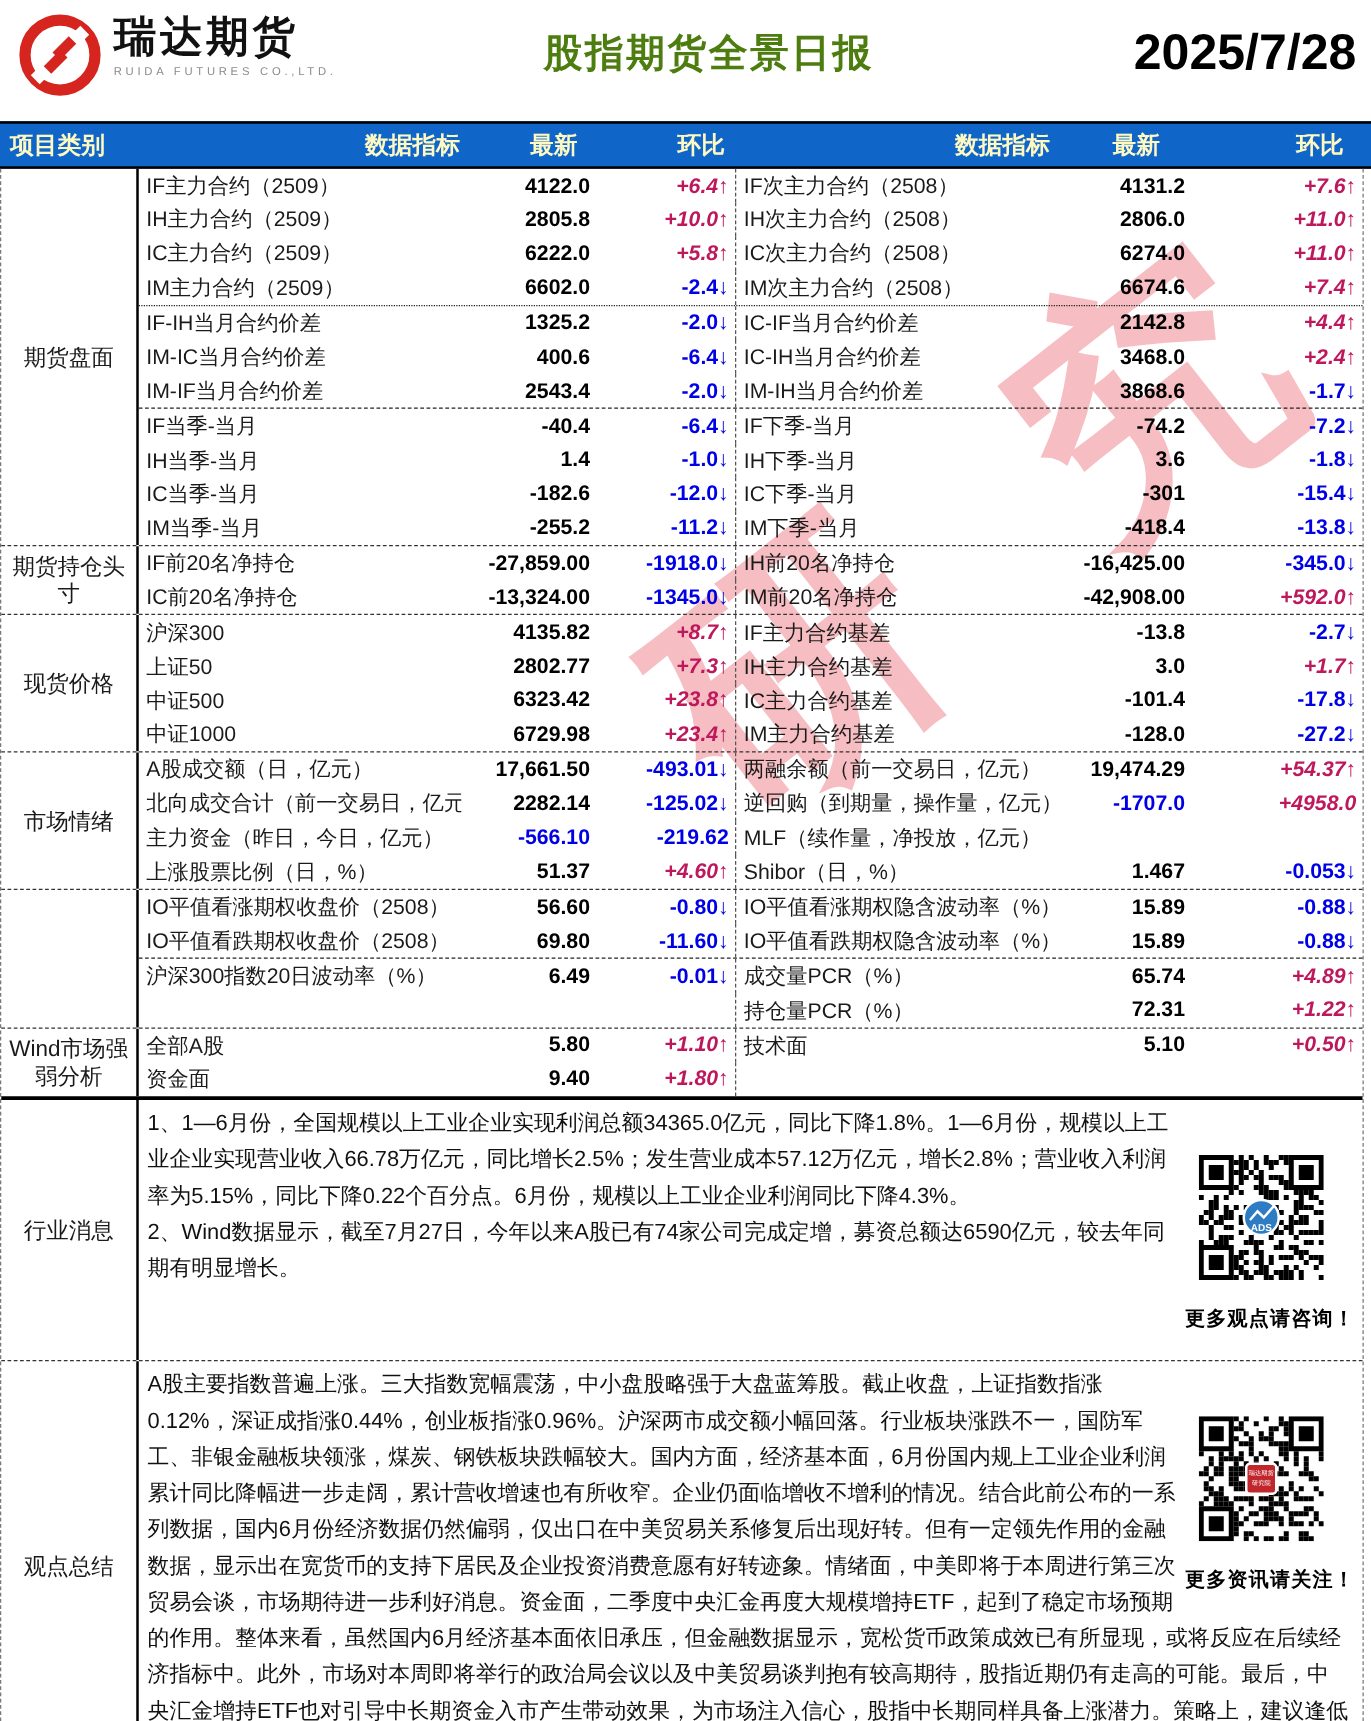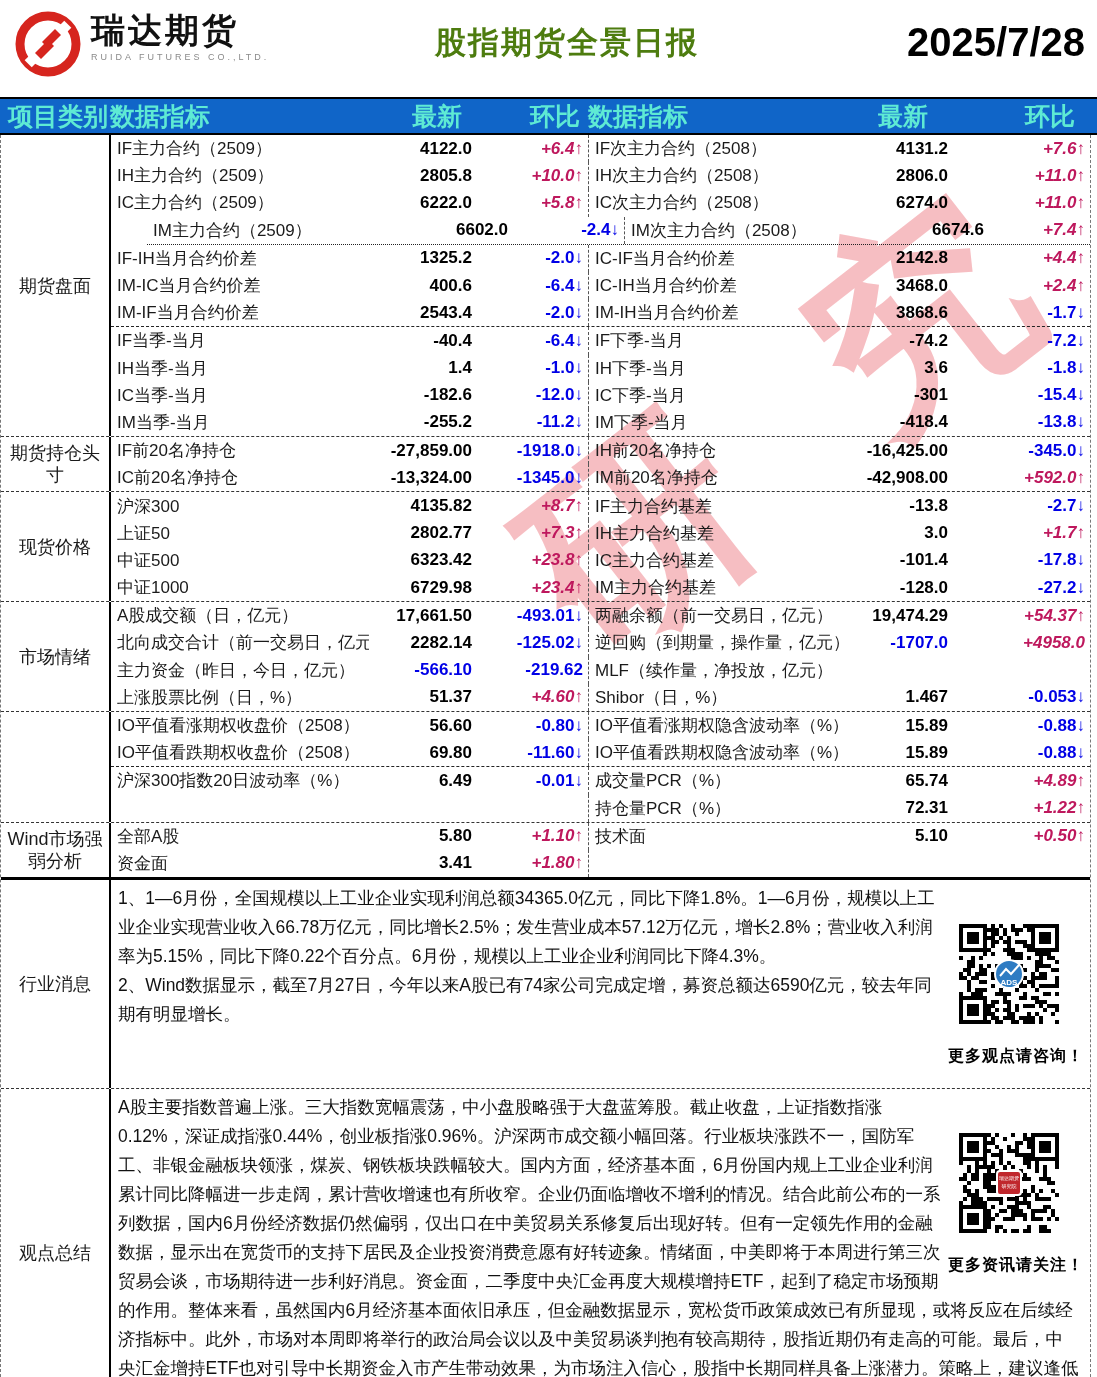--- a/index.html
+++ b/index.html
@@ -11,37 +11,37 @@
   .logo{position:absolute;left:12px;top:8px;display:flex;align-items:flex-start;}
   .logo-text{margin-left:7px;}
   .logo-cn{font-size:34px;font-weight:bold;color:#111;letter-spacing:3px;line-height:44px;}
   .logo-en{font-size:9px;color:#8a8a8a;letter-spacing:3px;margin-top:0;}
   .rpt-title{position:absolute;left:0;right:0;top:22px;text-align:center;font-size:31px;font-weight:bold;color:#4d7c0f;letter-spacing:2px;padding-left:37px;}
   .rpt-date{position:absolute;right:12px;top:20px;font-size:40px;font-weight:bold;color:#000;}
 
   
   .thead{display:grid;grid-template-columns:110px 258px 108px 112px 252px 112px 1fr;
          background:#1065C8;border-top:2px solid #000;border-bottom:2px solid #000;
-         height:34px;align-items:center;color:#5eead4;font-weight:bold;font-size:25px;}
+         height:34px;align-items:center;color:#fef9c3;font-weight:bold;font-size:19px;}
   .th-cat{padding-left:8px;}
-  .th-ind{text-align:left;}
+  .th-ind{text-align:right;}
   .th-val{text-align:right;padding-right:14px;}
   .th-chg{text-align:right;padding-right:8px;}
   .th-val.rh{padding-right:24px;}
   .th-chg.rh{padding-right:22px;}
 
   
   .twrap{position:relative;z-index:1;margin-right:6px;border-left:1px dashed #777;border-right:1px dashed #777;border-bottom:1px dashed #777;}
   .section{display:flex;border-bottom:1px dashed #333;}
   .section:last-of-type{border-bottom:none;}
   .cat{width:110px;min-width:110px;border-right:2px solid #000;display:flex;align-items:center;justify-content:center;
        text-align:center;font-size:18px;color:#1a1a1a;padding:0 3px;box-sizing:border-box;line-height:22px;}
   .rows{flex:1;}
   .row{display:grid;grid-template-columns:258px 108px 112px 252px 112px 1fr;height:27.2px;align-items:center;font-size:17px;}
-  .row.div-dotted{border-bottom:1px dotted #222;margin-left:36px;}
+  .row.div-dotted{border-bottom:1px dotted #222;}
   .row.div-dashed{border-bottom:1px dashed #222;}
   .cell{white-space:nowrap;overflow:hidden;}
   .ind{padding-left:6px;color:#1a1a1a;}
   .val{text-align:right;font-weight:bold;color:#000;padding-right:5px;}
   .chg{text-align:right;font-weight:bold;padding-right:5px;}
   .sep{border-right:1px dashed #555;height:100%;display:flex;align-items:center;justify-content:flex-end;box-sizing:border-box;}
   .up{color:#be185d;font-style:italic;}
   .down{color:#0000E6;}
   .val-blue{color:#0000E6;}
 
@@ -326,21 +326,21 @@
             <div class="row">
               <div class="cell ind">全部A股</div>
               <div class="cell val">5.80</div>
               <div class="cell chg sep up">+1.10↑</div>
               <div class="cell ind">技术面</div>
               <div class="cell val">5.10</div>
               <div class="cell chg up">+0.50↑</div>
             </div>
             <div class="row">
               <div class="cell ind">资金面</div>
-              <div class="cell val">3.41</div>
+              <div class="cell val">9.40</div>
               <div class="cell chg sep up">+1.80↑</div>
               <div class="cell ind"></div>
               <div class="cell val"></div>
               <div class="cell chg"></div>
             </div>
           </div>
         </div>
       </div>
 
     <div class="tsec news">

